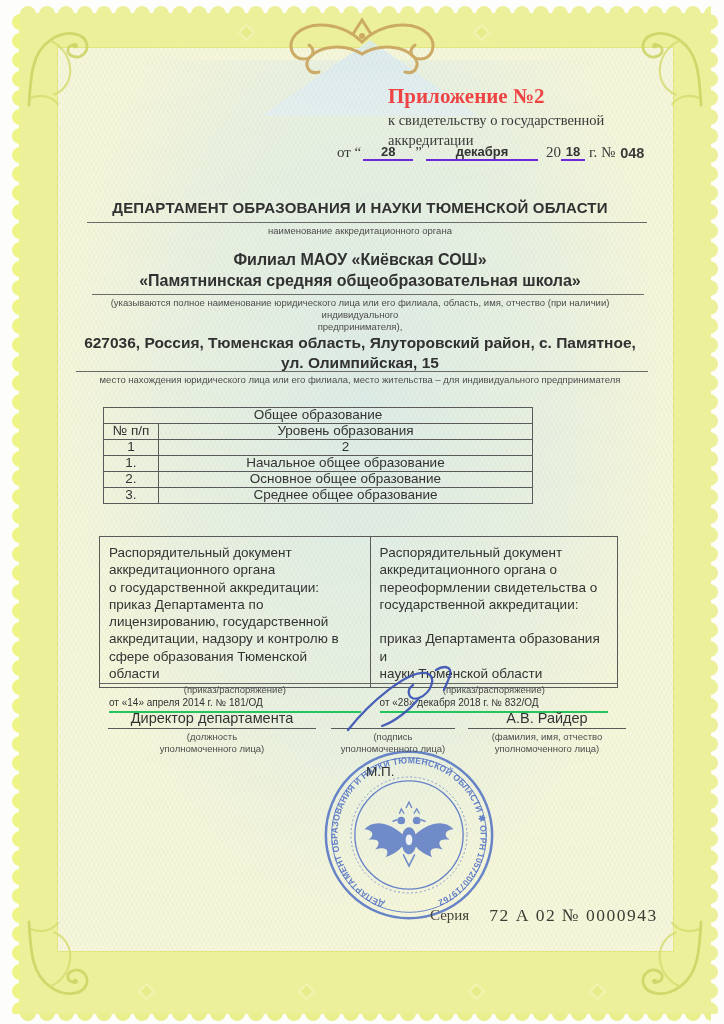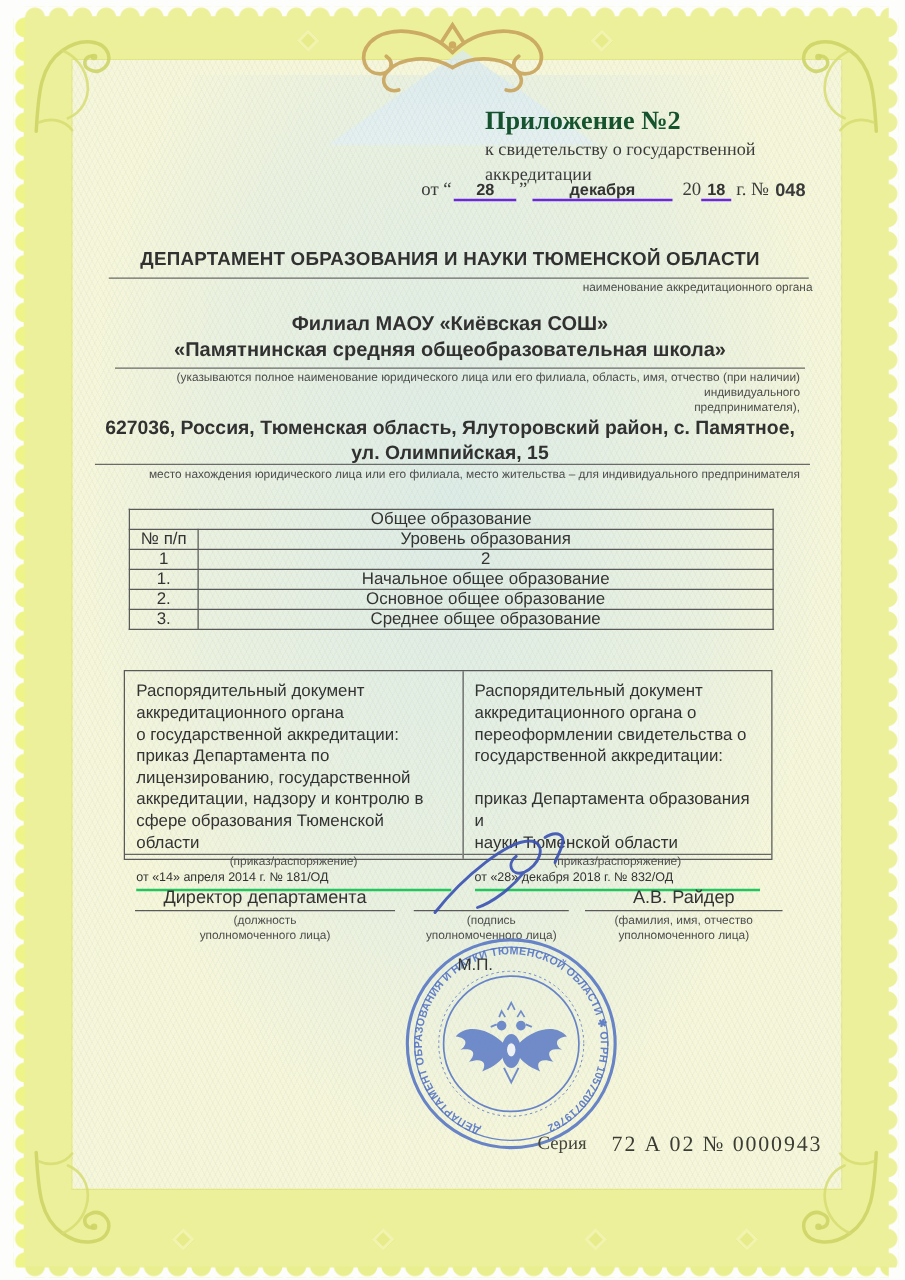--- a/index.html
+++ b/index.html
@@ -36,33 +36,33 @@
   .c-bl { left:22px; bottom:13px; transform:scaleY(-1); }
   .c-br { right:16px; bottom:13px; transform:scale(-1,-1); }
   .top-ornament { position:absolute; left:262px; top:12px; z-index:3; }
   .dia { position:absolute; width:13px; height:13px; background:#e7eb8a; transform:rotate(45deg);
     box-shadow:inset 0 0 0 2.5px #f1f3ae; z-index:2; }
 
   
   .abs { position:absolute; z-index:5; }
   .preline { white-space:pre-line; }
   .serif { font-family:"Liberation Serif", serif; }
-  .doc-title { font-size:21px; font-weight:bold; color:#14532d; }
+  .doc-title { font-size:21px; font-weight:bold; color:#ef4444; }
   .doc-sub { font-size:14.5px; color:#3a3a3a; line-height:1.38; }
   .dateline { display:flex; align-items:flex-end; font-size:15px; color:#3a3a3a; }
   .blank { border-bottom:2px solid #6d28d9; text-align:center; font-family:"Liberation Sans",sans-serif;
     font-weight:bold; font-size:13px; color:#333; padding:0 4px; }
   .center-block { text-align:center; }
   .authority { font-size:15px; font-weight:bold; letter-spacing:.2px; color:#313131; }
   .rule { border-top:1px solid #6a6a6a; height:0; }
-  .caption { font-size:9.5px; color:#4c4c4c; text-align:right; line-height:1.25; }
+  .caption { font-size:9.5px; color:#4c4c4c; text-align:center; line-height:1.25; }
   .orgname { font-size:16px; font-weight:bold; color:#313131; line-height:1.3; }
   .addr { font-size:15.5px; font-weight:bold; color:#313131; line-height:1.3; }
 
-  table.edu { border-collapse:collapse; width:516px; font-size:13.5px; color:#333; z-index:5; position:absolute;border-radius:17px; }
+  table.edu { border-collapse:collapse; width:430px; font-size:13.5px; color:#333; z-index:5; position:absolute;border-radius:17px; }
   table.edu td { border:1px solid #5a5a5a; text-align:center; padding:0 2px; height:15px; line-height:1.1; }
 
   .orders { display:flex; border:1px solid #5a5a5a; z-index:5; position:absolute; }
   .order-box { display:flex; flex-direction:column; padding:7px 9px 5px 9px; font-size:13.5px; line-height:1.28; color:#333; }
   .order-box + .order-box { border-left:1px solid #5a5a5a; }
   .order-text { flex:1; }
   .order-rule { border-top:1px solid #666; margin:1px -9px 0 -9px; }
   .order-caption { font-size:9.5px; color:#4c4c4c; text-align:center; }
   .order-date { font-size:10px; border-bottom:2px solid #22c55e; padding-bottom:1px; margin-top:1px; }
 

